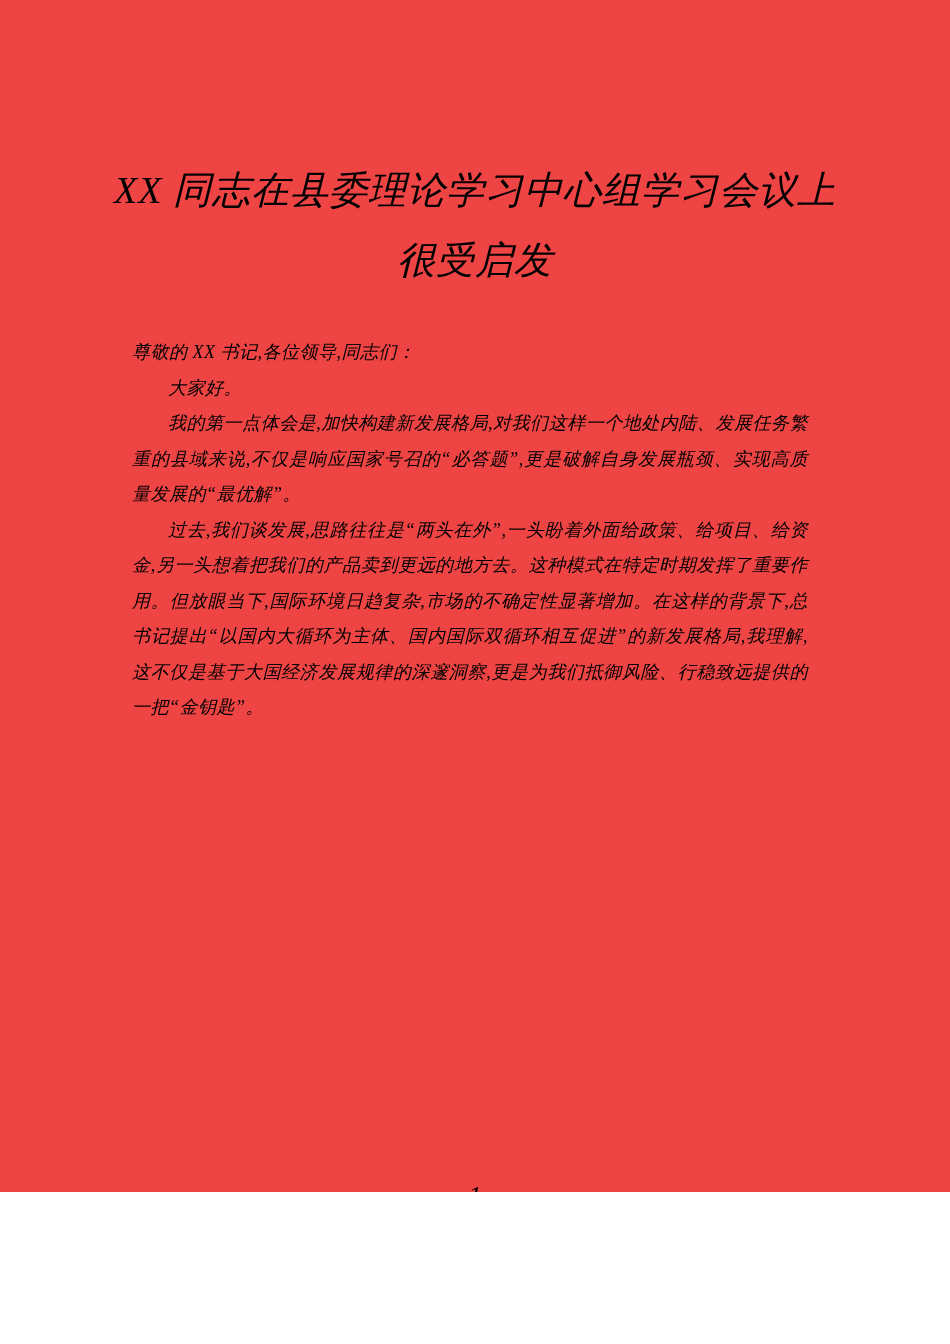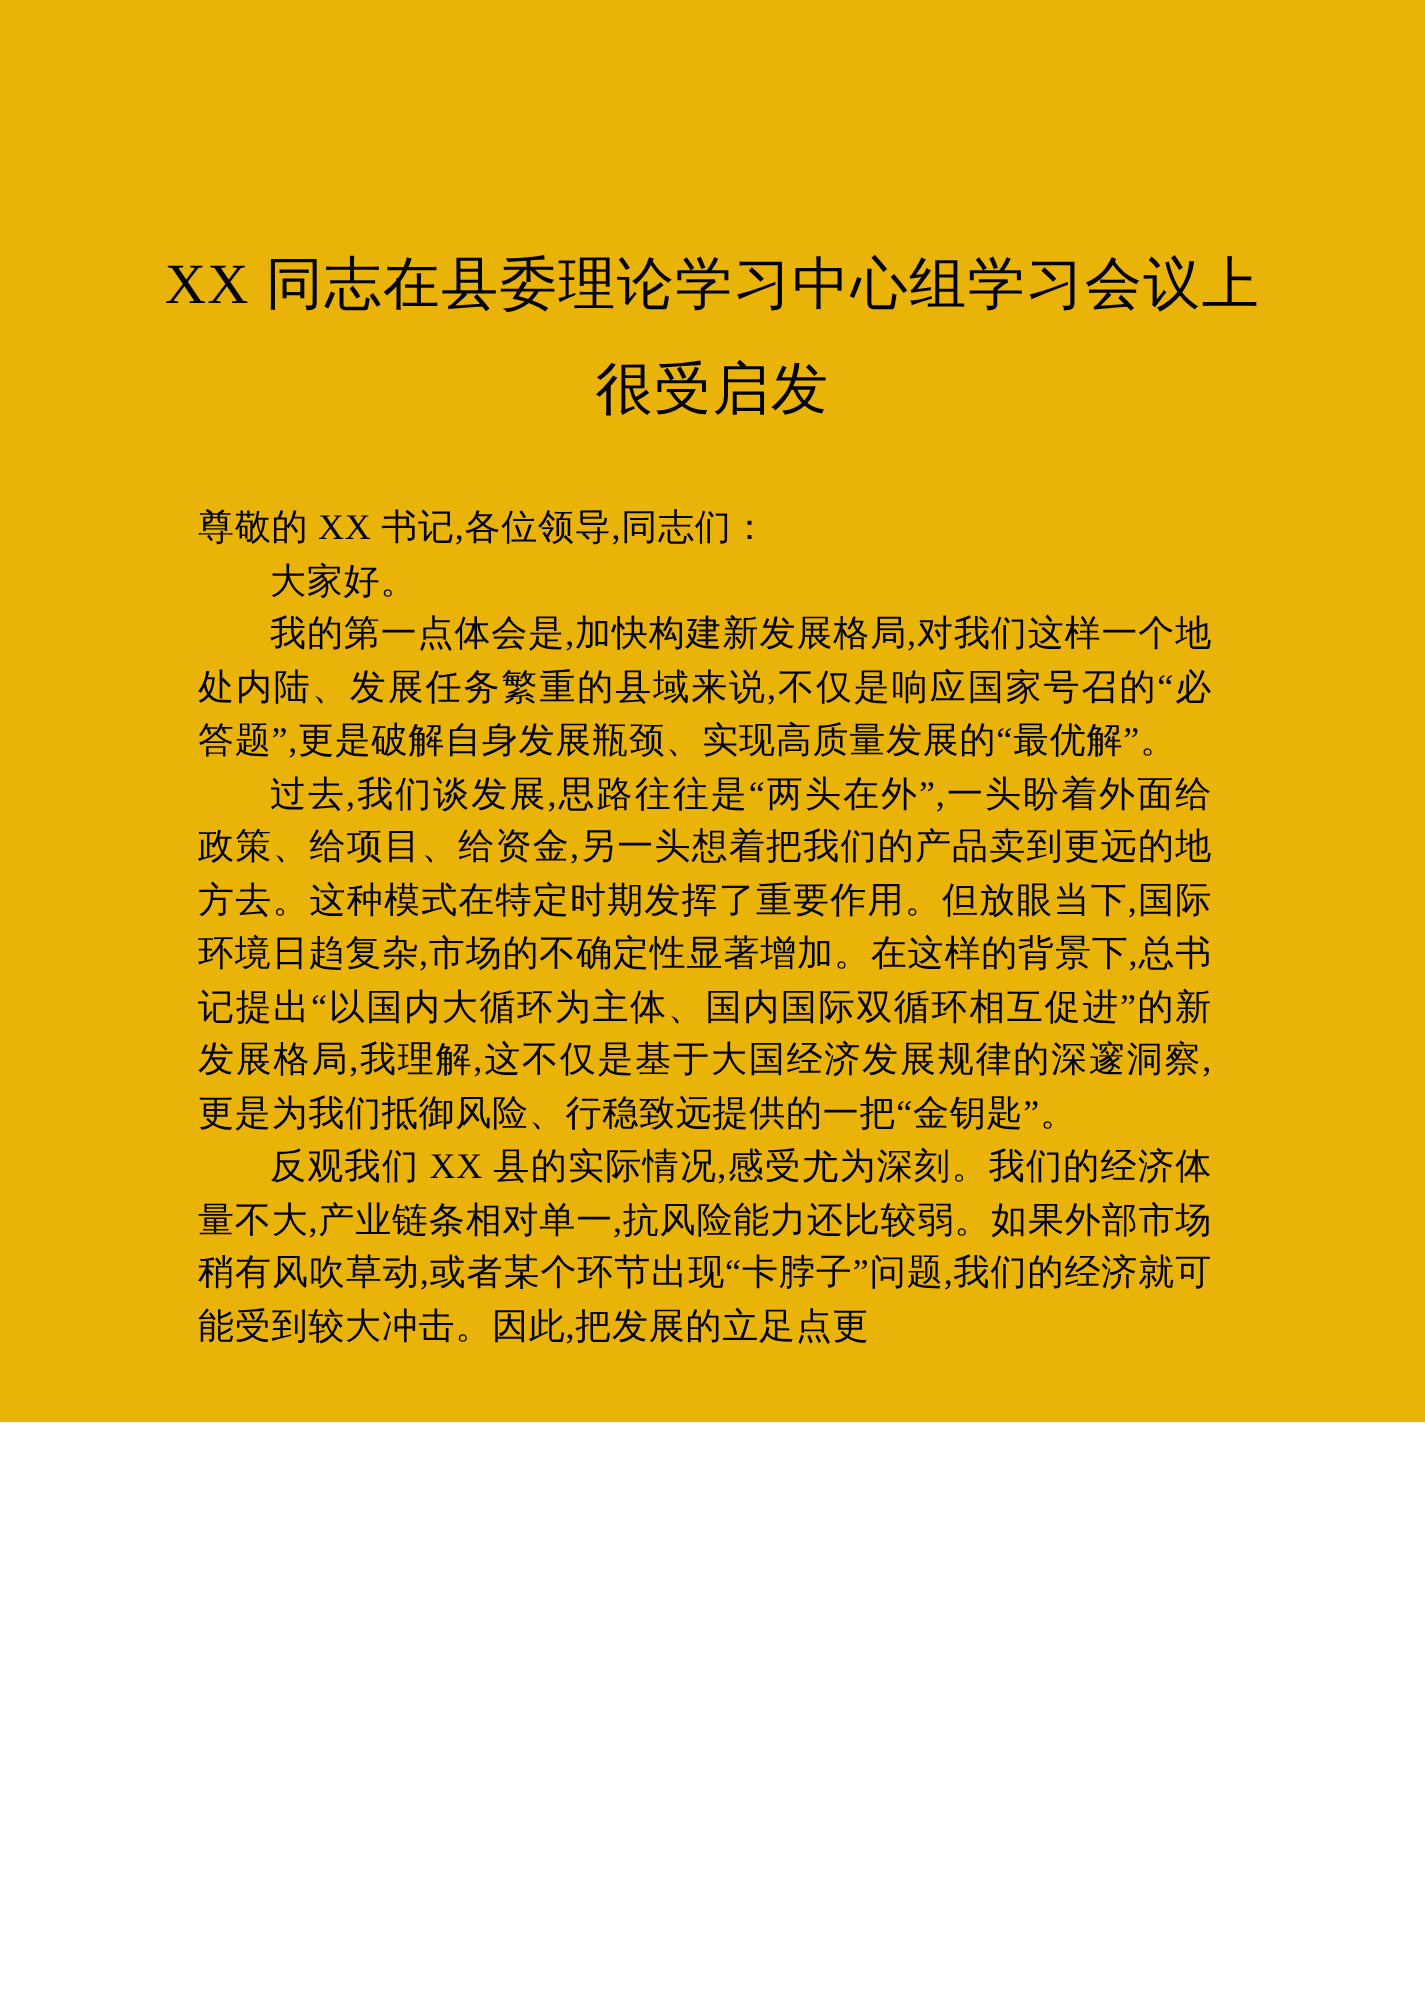--- a/index.html
+++ b/index.html
@@ -3,42 +3,43 @@
 <meta charset="utf-8">
 <style>
   html, body {
     margin: 0;
     padding: 0;
     background: #ffffff;
   }
   .page {
     position: relative;
     width: 950px;
-    height: 948px;
+    height: 1192px;
     margin: 0 auto;
-    background: #eab308;
+    background: #ef4444;
     color: #000000;
     font-family: "Liberation Serif", "DejaVu Serif", serif;
     overflow: hidden;
     box-sizing: border-box;
+    font-style: italic;
   }
   .doc-title {
     margin: 155px 100px 0 100px;
     font-size: 38px;
     font-weight: 400;
     line-height: 70px;
     text-align: center;
     letter-spacing: 1px;
   }
   .title-line {
     display: block;
   }
   .doc-body {
     margin: 40px 142px 0 132px;
-    font-size: 24px;
+    font-size: 18px;
     line-height: 35.5px;
     text-align: justify;
     letter-spacing: 0.5px;
   }
   .doc-body p {
     margin: 0;
     padding: 0;
   }
   .salutation {
     text-indent: 0;
@@ -64,18 +65,17 @@
   <h1 class="doc-title">
     <span class="title-line">XX 同志在县委理论学习中心组学习会议上</span>
     <span class="title-line">很受启发</span>
   </h1>
 
   <div class="doc-body">
     <p class="salutation">尊敬的 XX 书记,各位领导,同志们：</p>
     <p class="para">大家好。</p>
     <p class="para">我的第一点体会是,加快构建新发展格局,对我们这样一个地处内陆、发展任务繁重的县域来说,不仅是响应国家号召的“必答题”,更是破解自身发展瓶颈、实现高质量发展的“最优解”。</p>
     <p class="para">过去,我们谈发展,思路往往是“两头在外”,一头盼着外面给政策、给项目、给资金,另一头想着把我们的产品卖到更远的地方去。这种模式在特定时期发挥了重要作用。但放眼当下,国际环境日趋复杂,市场的不确定性显著增加。在这样的背景下,总书记提出“以国内大循环为主体、国内国际双循环相互促进”的新发展格局,我理解,这不仅是基于大国经济发展规律的深邃洞察,更是为我们抵御风险、行稳致远提供的一把“金钥匙”。</p>
-    <p class="para">反观我们 XX 县的实际情况,感受尤为深刻。我们的经济体量不大,产业链条相对单一,抗风险能力还比较弱。如果外部市场稍有风吹草动,或者某个环节出现“卡脖子”问题,我们的经济就可能受到较大冲击。因此,把发展的立足点更</p>
   </div>
 
   <div class="page-number">1</div>
 
 </div>
 
 </body></html>

